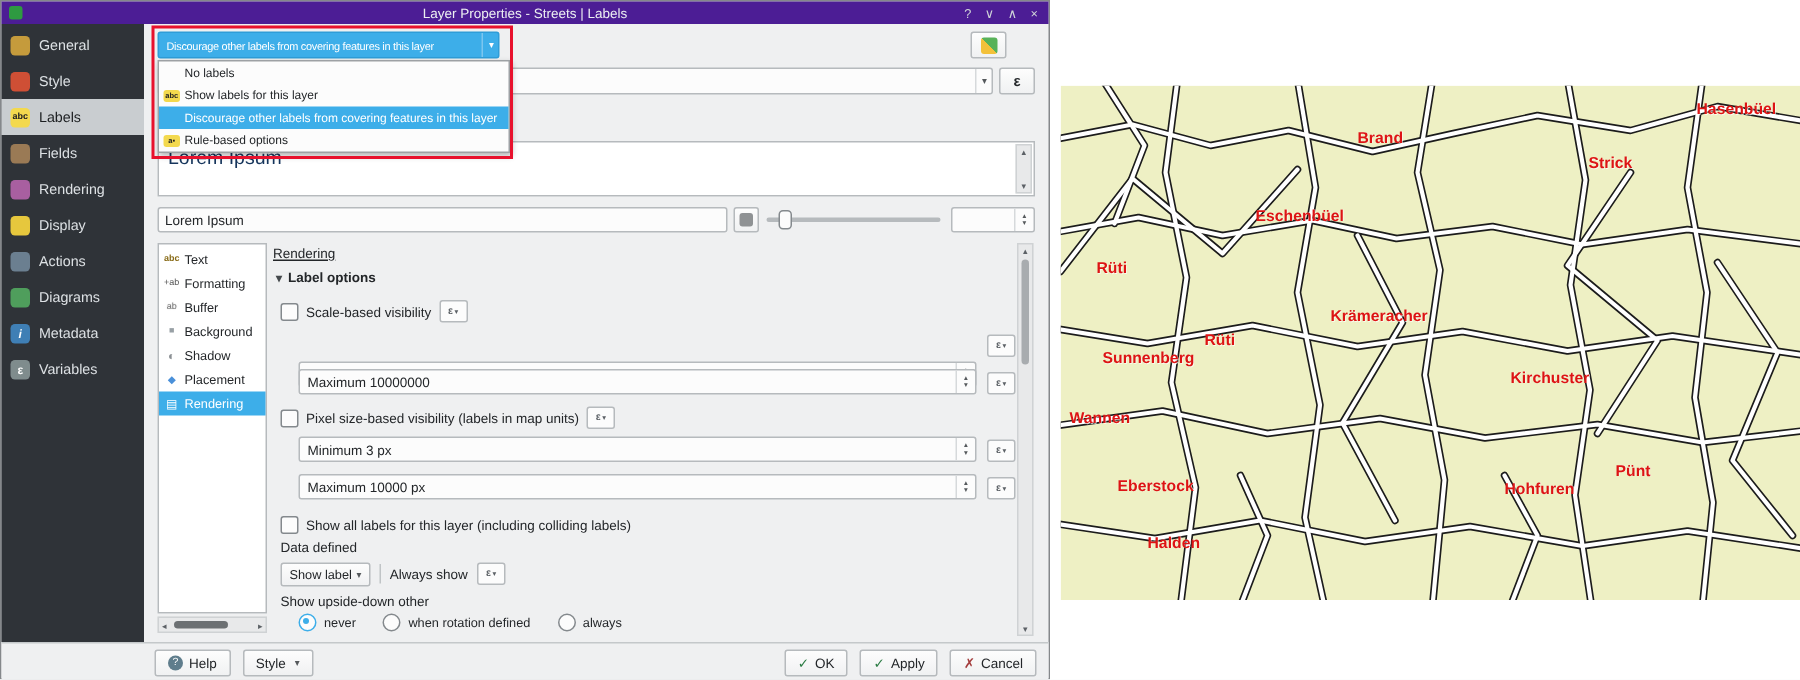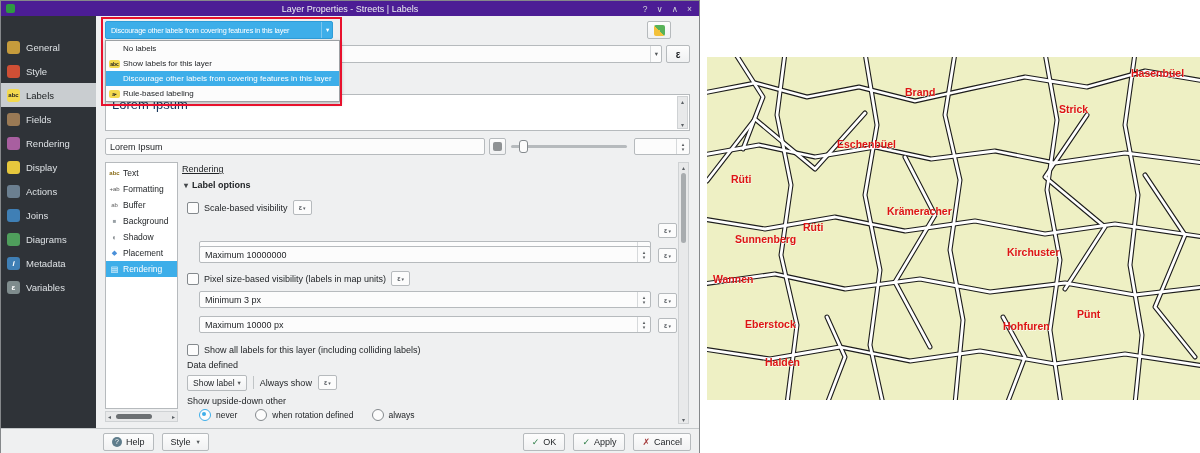--- a/index.html
+++ b/index.html
@@ -5,21 +5,21 @@
   html,body{margin:0;padding:0;background:#fff;font-family:"Liberation Sans",sans-serif;}
   .screen{position:relative;width:1200px;height:453px;background:#fff;overflow:hidden;}
   
   .dialog{position:absolute;left:0;top:0;width:700px;height:453px;background:#eff0f1;border:1px solid #85888b;box-sizing:border-box;color:#232629;}
   .titlebar{position:absolute;left:0;top:0;width:100%;height:15px;background:#4c1d95;display:flex;align-items:center;font-size:9px;color:#eceff1;}
   .app-icon{width:9px;height:9px;border-radius:2px;background:#2e9a41;margin:0 5px;flex:0 0 9px;}
   .win-title{position:absolute;left:50%;transform:translateX(-50%);white-space:nowrap;}
   .win-controls{margin-left:auto;display:flex;gap:9px;padding-right:7px;font-size:8.5px;color:#cfd4d8;}
   .win-controls span{cursor:default;}
   
-  .sidebar{position:absolute;left:0;top:15px;width:95px;height:412px;background:#2f3338;padding-top:19px;box-sizing:border-box;}
+  .sidebar{position:absolute;left:0;top:15px;width:95px;height:412px;background:#2f3338;padding-top:2px;box-sizing:border-box;}
   .side-item{height:24px;display:flex;align-items:center;gap:6px;padding-left:6px;font-size:9.5px;color:#dde1e4;cursor:default;}
   .side-item.selected{background:#c9cdd0;color:#1b1e20;}
   .side-icon{width:13px;height:13px;border-radius:3px;flex:0 0 13px;display:flex;align-items:center;justify-content:center;font-size:6px;font-weight:bold;color:#fff;}
   .ic-general{background:#c59b3c}.ic-style{background:#cf4f35}
   .ic-labels{background:#f3d94e;color:#222}.ic-labels::after{content:"abc";color:#222;}
   .ic-fields{background:#9a7a55}.ic-rendering{background:#a85fa0}.ic-display{background:#e6c73d}
   .ic-actions{background:#6b7f90}.ic-joins{background:#3f7fb5}.ic-diagrams{background:#4f9e5c}
   .ic-metadata{background:#3f7fb5}.ic-metadata::after{content:"i";font-style:italic;font-size:8px;}
   .ic-variables{background:#7f8c8d}.ic-variables::after{content:"\3B5";font-size:8px;}
   
@@ -148,24 +148,20 @@
         </div>
       <div class="side-item">
           <span class="side-icon ic-display"></span>
           <span>Display</span>
         </div>
       <div class="side-item">
           <span class="side-icon ic-actions"></span>
           <span>Actions</span>
         </div>
       <div class="side-item">
-          <span class="side-icon ic-joins"></span>
-          <span>Joins</span>
-        </div>
-      <div class="side-item">
           <span class="side-icon ic-diagrams"></span>
           <span>Diagrams</span>
         </div>
       <div class="side-item">
           <span class="side-icon ic-metadata"></span>
           <span>Metadata</span>
         </div>
       <div class="side-item">
           <span class="side-icon ic-variables"></span>
           <span>Variables</span>
@@ -350,21 +346,21 @@
       <div class="popup-item">
           <span class="pi-icon abc-chip"></span>
           <span>Show labels for this layer</span>
         </div>
       <div class="popup-item active">
           <span class="pi-icon"></span>
           <span>Discourage other labels from covering features in this layer</span>
         </div>
       <div class="popup-item">
           <span class="pi-icon rule-chip"></span>
-          <span>Rule-based labeling</span>
+          <span>Rule-based options</span>
         </div>
     </div>
 
     <div class="red-annotation"></div>
   </div>
 
   <div class="map">
     <svg width="493" height="343" viewBox="0 0 493 343">
       <rect x="0" y="0" width="493" height="343" fill="#eef0c4"></rect>
       <defs>

